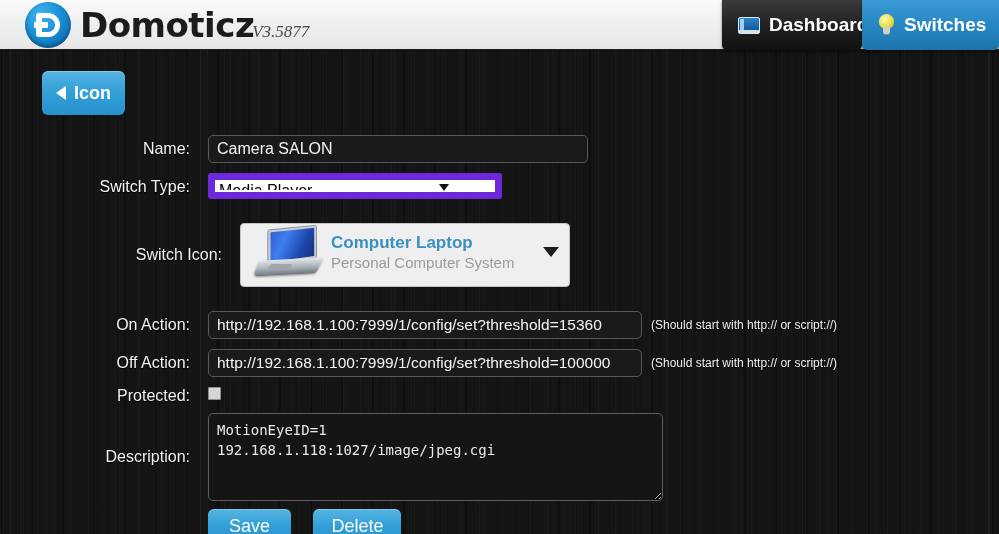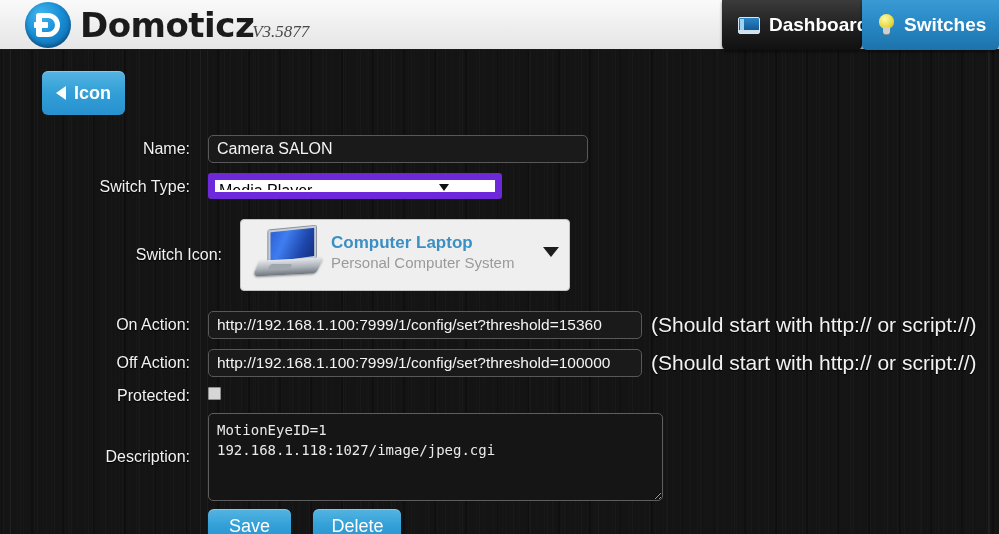--- a/index.html
+++ b/index.html
@@ -267,21 +267,21 @@
     width: 0; height: 0;
     border-left: 5px solid transparent;
     border-right: 5px solid transparent;
     border-top: 7px solid #111;
     pointer-events: none;
   }
 
   
   .icon-picker {
     width: 330px;
-    height: 72px;
+    height: 64px;
     background: #efefef;
     border: 1px solid #c3c3c3;
     border-radius: 4px;
     display: flex;
     align-items: center;
     padding: 0 10px 6px 14px;
     cursor: pointer;
     position: relative;
   }
   .laptop {
@@ -335,21 +335,21 @@
     width: 0; height: 0;
     border-left: 8px solid transparent;
     border-right: 8px solid transparent;
     border-top: 10px solid #1d1d1d;
     flex: 0 0 auto;
     margin-left: 4px;
   }
 
   .hint {
     color: #f2f2f2;
-    font-size: 21px;
+    font-size: 12px;
     margin-left: 9px;
     white-space: nowrap;
     text-shadow: 0 1px 1px #000;
   }
 
   .chk {
     width: 13px; height: 13px;
     background: #d6d6d6;
     border: 1px solid #8d8d8d;
     border-radius: 1px;

